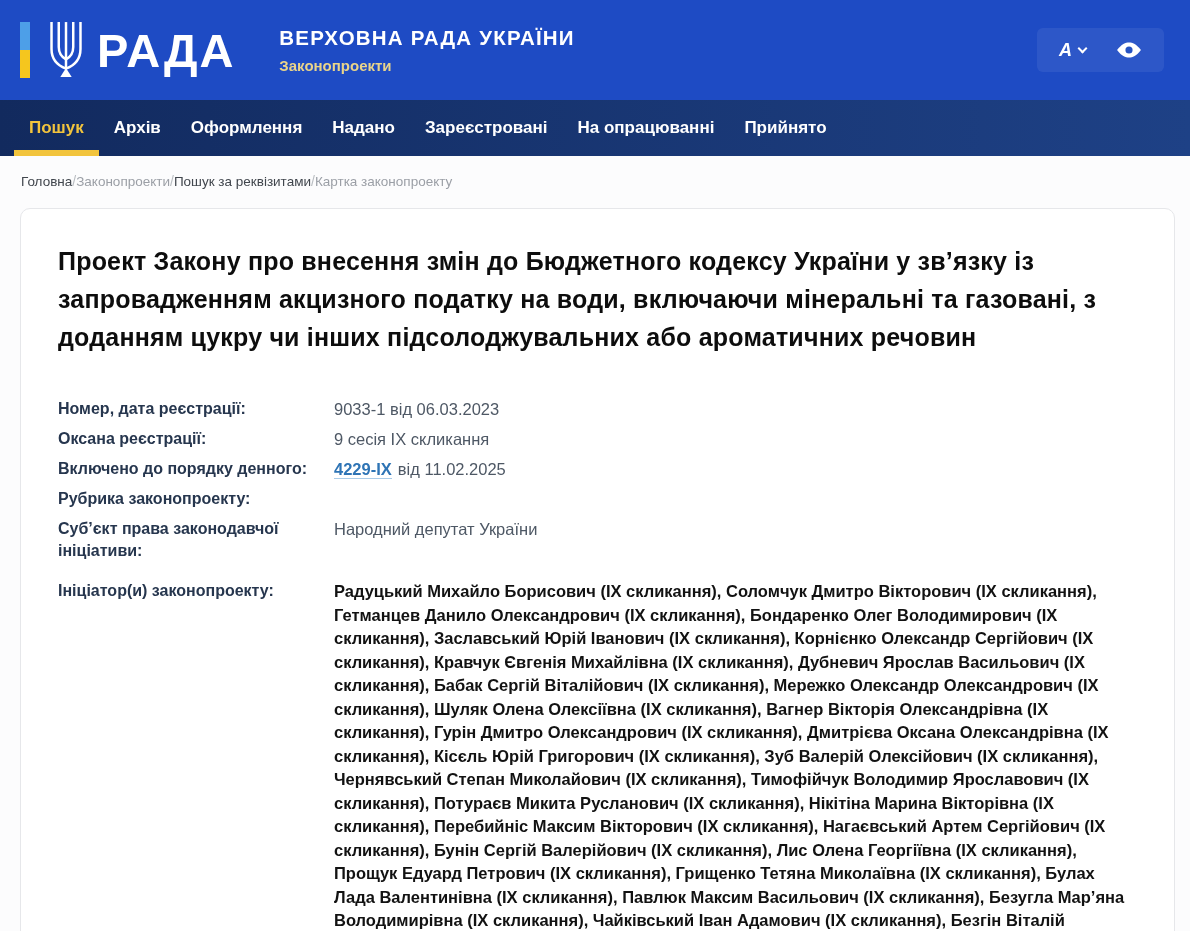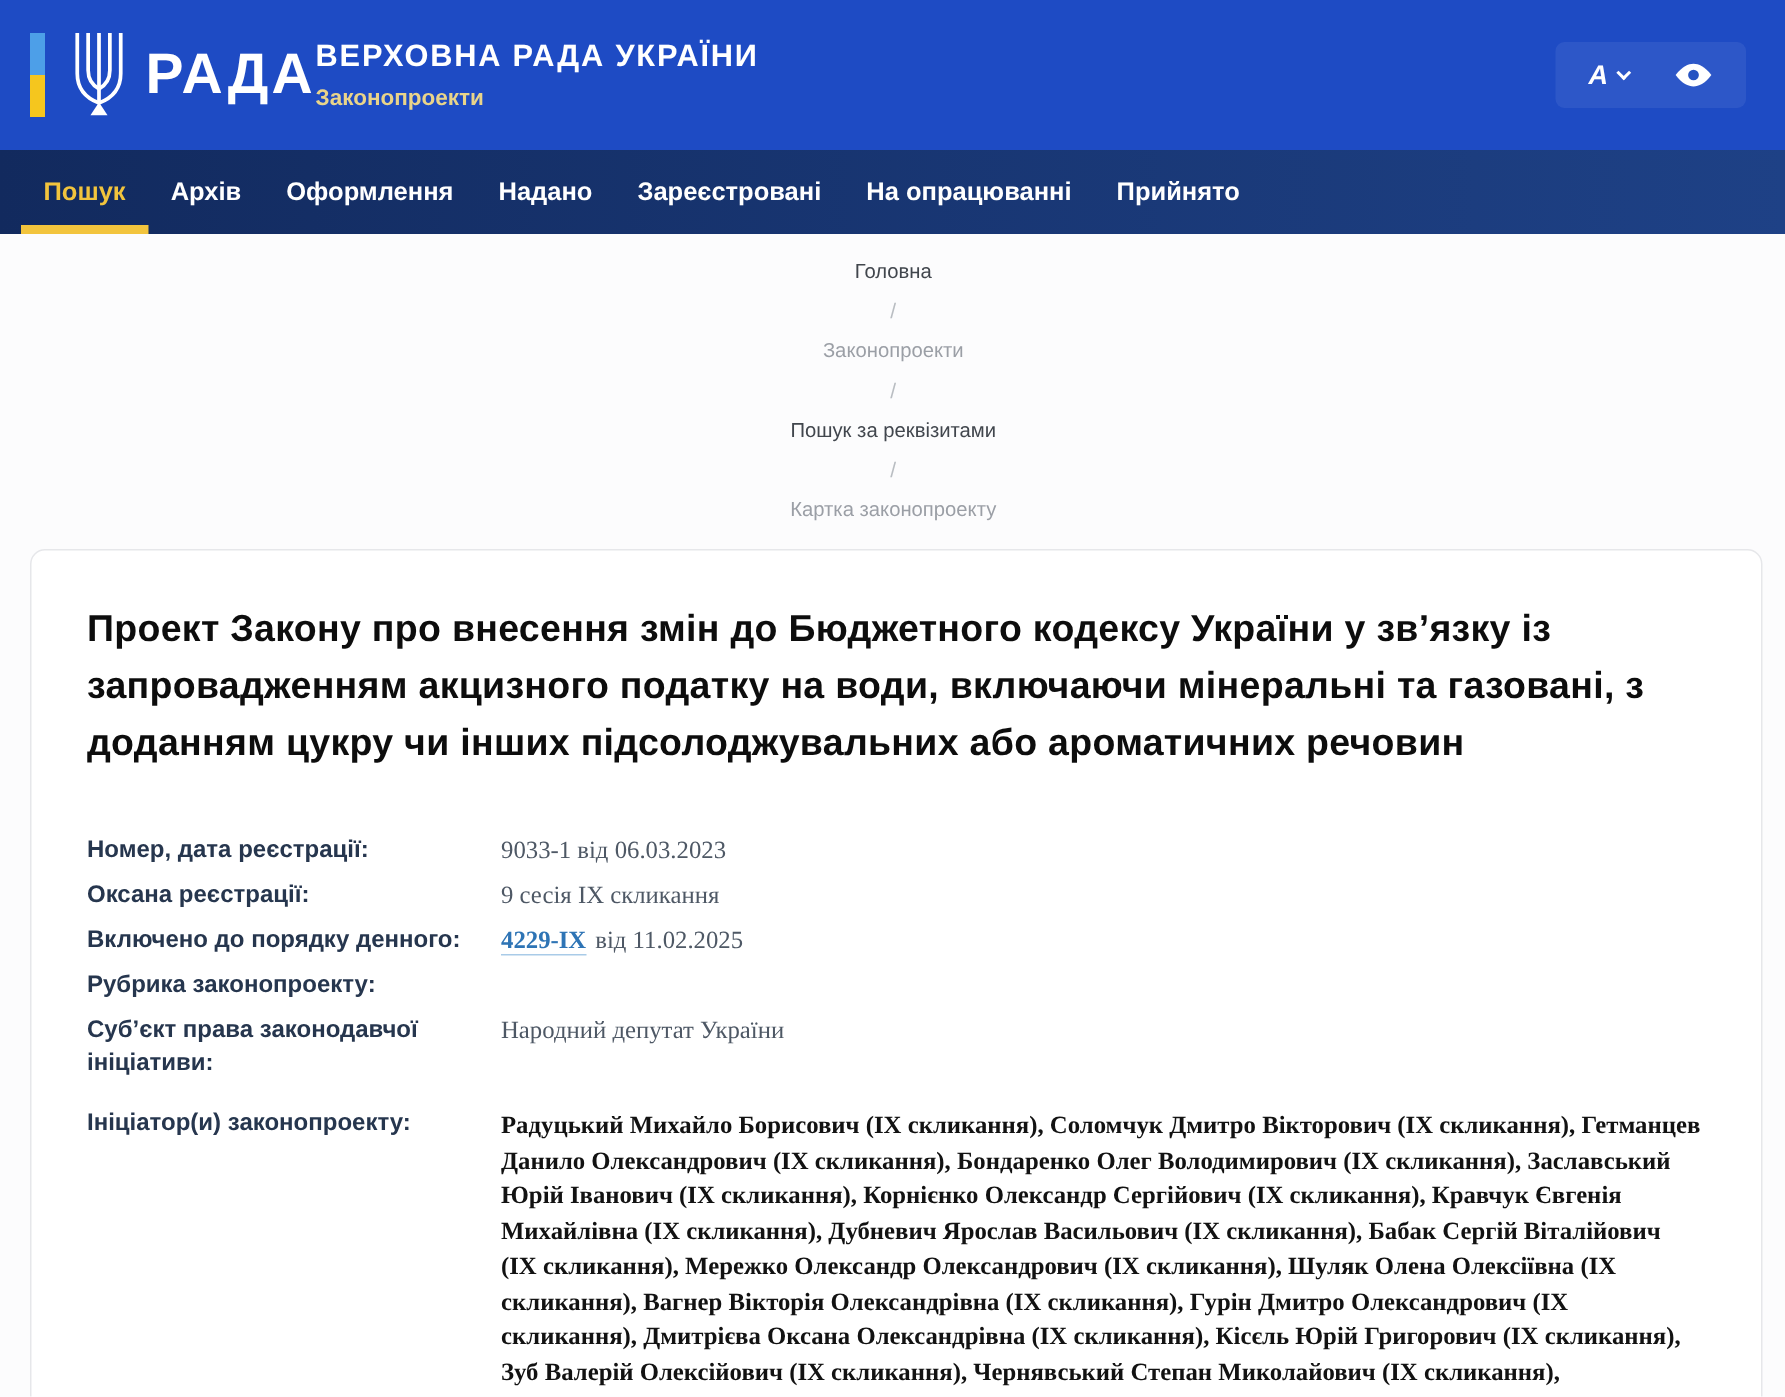--- a/index.html
+++ b/index.html
@@ -13,21 +13,21 @@
   .top-header {
     height:100px; background:#1e4bc4;
     display:flex; align-items:center; justify-content:space-between;
     padding:0 26px 0 20px;
   }
   .brand { display:flex; align-items:center; cursor:pointer; }
   .flagbar { width:10px; height:56px; display:flex; flex-direction:column; margin-right:15px; }
   .flagbar .fb-blue { flex:1; background:#4d9fe8; }
   .flagbar .fb-yellow { flex:1; background:#f5c61e; }
   .trident { margin-right:10px; display:block; }
-  .logo-text { color:#ffffff; font-size:38px; font-weight:bold; letter-spacing:2px; line-height:1; }
+  .logo-text { color:#ffffff; font-size:47px; font-weight:bold; letter-spacing:2px; line-height:1; margin-right:44px; }
   .site-title { color:#ffffff; font-weight:bold; font-size:20.5px; letter-spacing:1.2px; }
   .site-subtitle { color:#e9d48a; font-size:15px; margin-top:7px; font-weight:bold; }
 
   .header-controls {
     display:flex; align-items:center; gap:30px;
     background:rgba(255,255,255,0.07);
     padding:13px 22px; border-radius:6px;
   }
   .font-size-btn { display:flex; align-items:center; gap:7px; background:none; border:none; cursor:pointer; }
   .font-size-btn .a-glyph { color:#fff; font-size:18px; font-weight:bold; font-style:italic; line-height:1; }
@@ -46,39 +46,39 @@
     display:flex; align-items:center; padding:0 15px;
     color:#ffffff; font-weight:bold; font-size:17px;
     position:relative; cursor:pointer; white-space:nowrap;
   }
   .nav-item.active { color:#f2c43d; }
   .nav-item.active::after {
     content:""; position:absolute; left:0; right:0; bottom:0; height:6px; background:#f2c43d;
   }
 
   
-  .breadcrumb { display:flex; align-items:center; gap:11px; padding:17px 20px 0 21px; font-size:13.5px;flex-direction:column; }
+  .breadcrumb { display:flex; align-items:center; padding:17px 20px 0 21px; font-size:13.5px; }
   .crumb { color:#41464d; cursor:pointer; white-space:nowrap; }
   .crumb.muted { color:#9b9fa6; }
   .crumb-sep { color:#b9bdc2; font-size:14px; }
 
   
   .card {
     margin:19px 15px 0 20px; width:1155px; min-height:710px;
     background:#ffffff; border:1px solid #e6e7ea; border-radius:10px;
     padding:33px 40px 40px 37px;
   }
   .bill-title {
     font-size:25px; font-weight:bold; color:#0d0d0d;
     line-height:38px; max-width:1065px; letter-spacing:0.2px;
   }
   .meta { margin-top:42px; }
   .meta-row { display:grid; grid-template-columns:276px 1fr; margin-bottom:8px; align-items:start; }
   .meta-label { font-weight:bold; color:#26364e; font-size:16px; line-height:22px; padding-right:24px; }
-  .meta-value { color:#4e5865; font-size:16.5px; line-height:22px;font-family:Liberation Serif, serif; }
+  .meta-value { color:#4e5865; font-size:16.5px; line-height:22px; }
   .meta-row.row-initiators { margin-top:18px; }
   .row-initiators .meta-value { font-weight:bold; color:#121212; line-height:23.5px; max-width:805px; }
   .agenda-link {
     color:#2e74b5; font-weight:bold; text-decoration:none;
     border-bottom:1.5px solid #a9cbe8; cursor:pointer;
   }
   .value-suffix { margin-left:6px; }
 </style>
 </head>
 <body>

